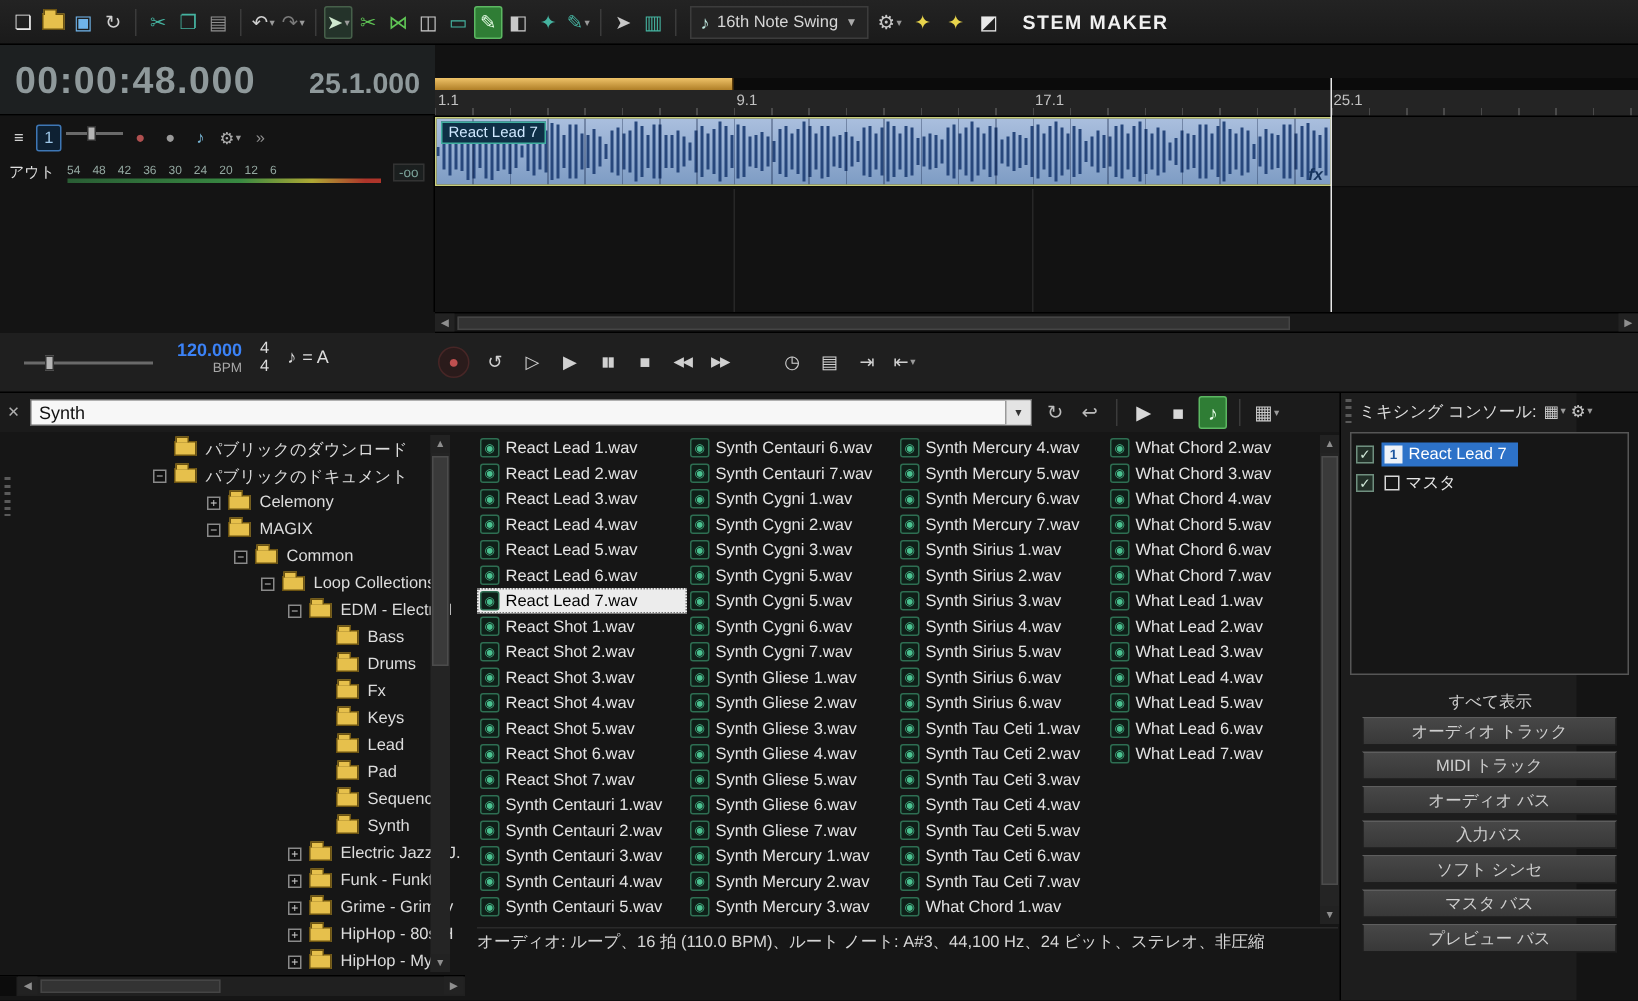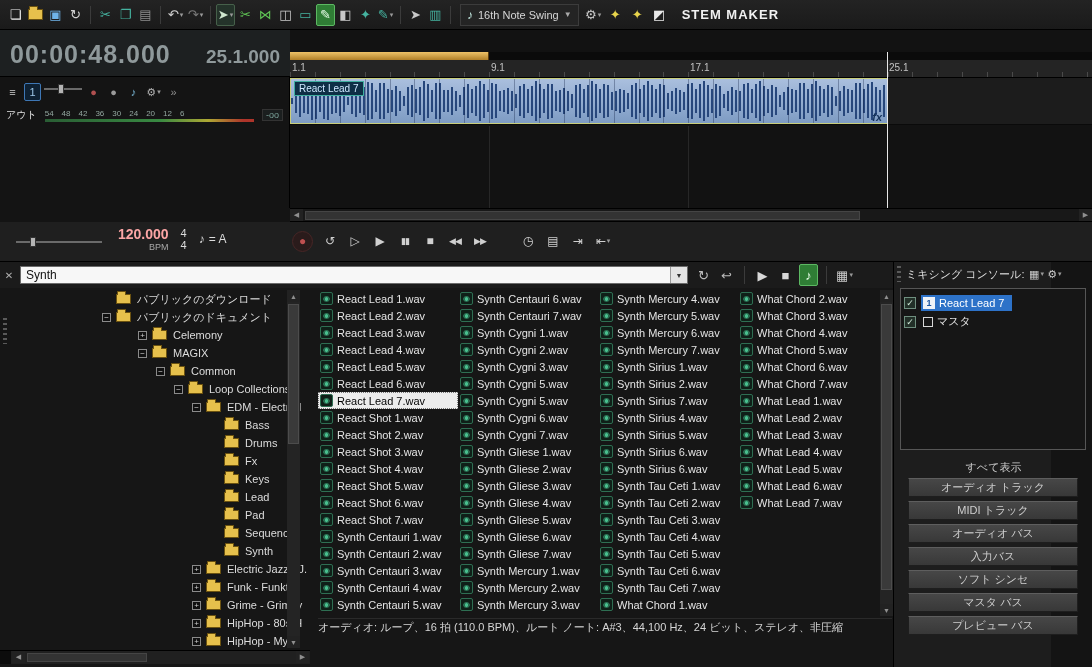--- a/index.html
+++ b/index.html
@@ -61,21 +61,21 @@
 #hscroll{position:absolute;left:290px;top:208px;width:802px;height:14px;background:#181818;border-top:1px solid #000;border-bottom:1px solid #000}
 .sarrow{position:absolute;top:0;width:13px;height:12px;display:flex;align-items:center;justify-content:center;font-size:7px;color:#8f8f8f;background:#222}
 #hscroll .thumb{position:absolute;left:15px;top:2px;width:555px;height:9px;background:#333;border:1px solid #454545}
 
 
 #transport{position:absolute;left:0;top:222px;width:1092px;height:40px;background:#1f1f1f;border-bottom:1px solid #000}
 #tempo-slider{position:absolute;left:16px;top:14px;width:86px}
 #tempo-slider.fader{height:14px}
 #bpmblock{position:absolute;left:118px;top:4px;display:flex;align-items:center;gap:12px}
 #bpmnum{text-align:right}
-#bpm-value{font-size:14px;color:#fca5a5;font-weight:bold}
+#bpm-value{font-size:12px;color:#3b82f6;font-weight:bold}
 #bpm-unit{font-size:9px;color:#a8a8a8;text-align:right}
 #sig{display:flex;flex-direction:column;align-items:center;line-height:12px;font-size:11px;color:#dcdcdc}
 #keyblock{display:flex;align-items:center;gap:4px;color:#dcdcdc;font-size:12px}
 #transport-buttons{position:absolute;left:292px;top:8px;display:flex;align-items:center;gap:9px}
 #transport-buttons .icon{font-size:12px;min-width:16px}
 #transport-buttons .icon.small{font-size:9px;letter-spacing:-1px}
 
 
 #browser{position:absolute;left:0;top:262px;width:893px;height:405px;background:#161616}
 #searchrow{position:absolute;left:0;top:0;width:893px;height:26px;background:#1b1b1b;display:flex;align-items:center;padding:0 4px;gap:6px}
@@ -744,21 +744,21 @@
             <div class="fitem">
               <span class="fico">◉</span>
               <span>Synth Sirius 1.wav</span>
             </div>
             <div class="fitem">
               <span class="fico">◉</span>
               <span>Synth Sirius 2.wav</span>
             </div>
             <div class="fitem">
               <span class="fico">◉</span>
-              <span>Synth Sirius 7.wav</span>
+              <span>Synth Sirius 3.wav</span>
             </div>
             <div class="fitem">
               <span class="fico">◉</span>
               <span>Synth Sirius 4.wav</span>
             </div>
             <div class="fitem">
               <span class="fico">◉</span>
               <span>Synth Sirius 5.wav</span>
             </div>
             <div class="fitem">

